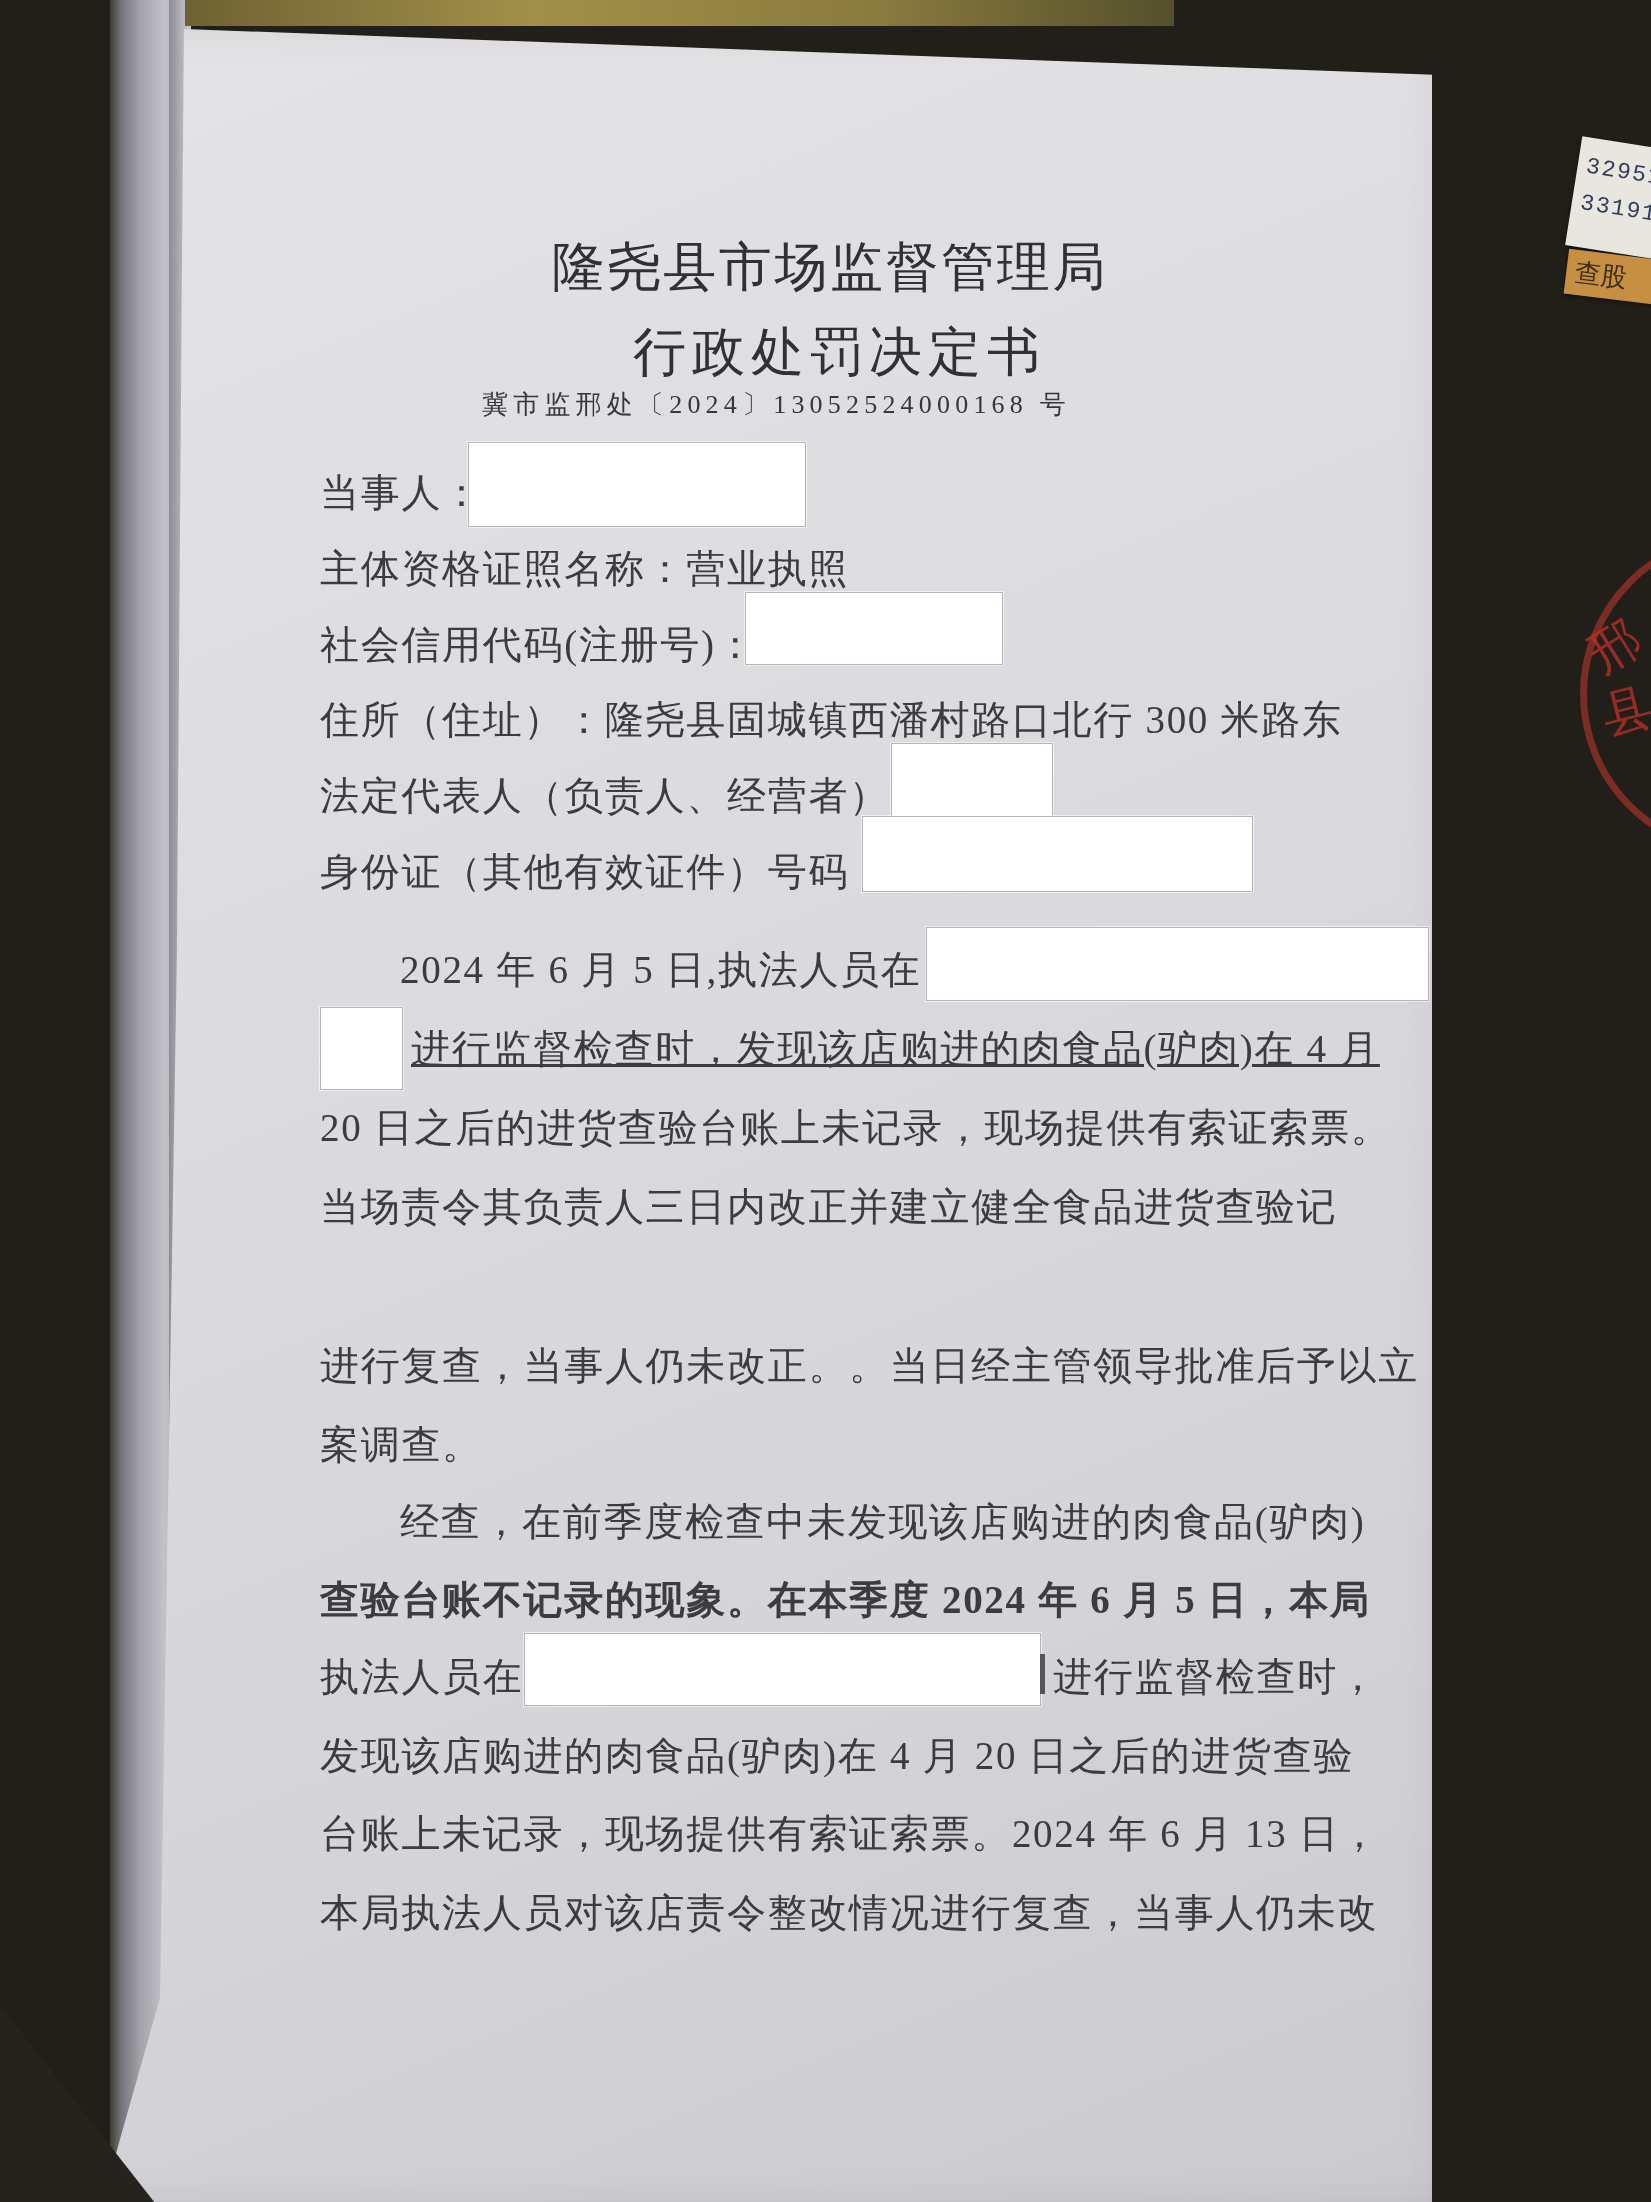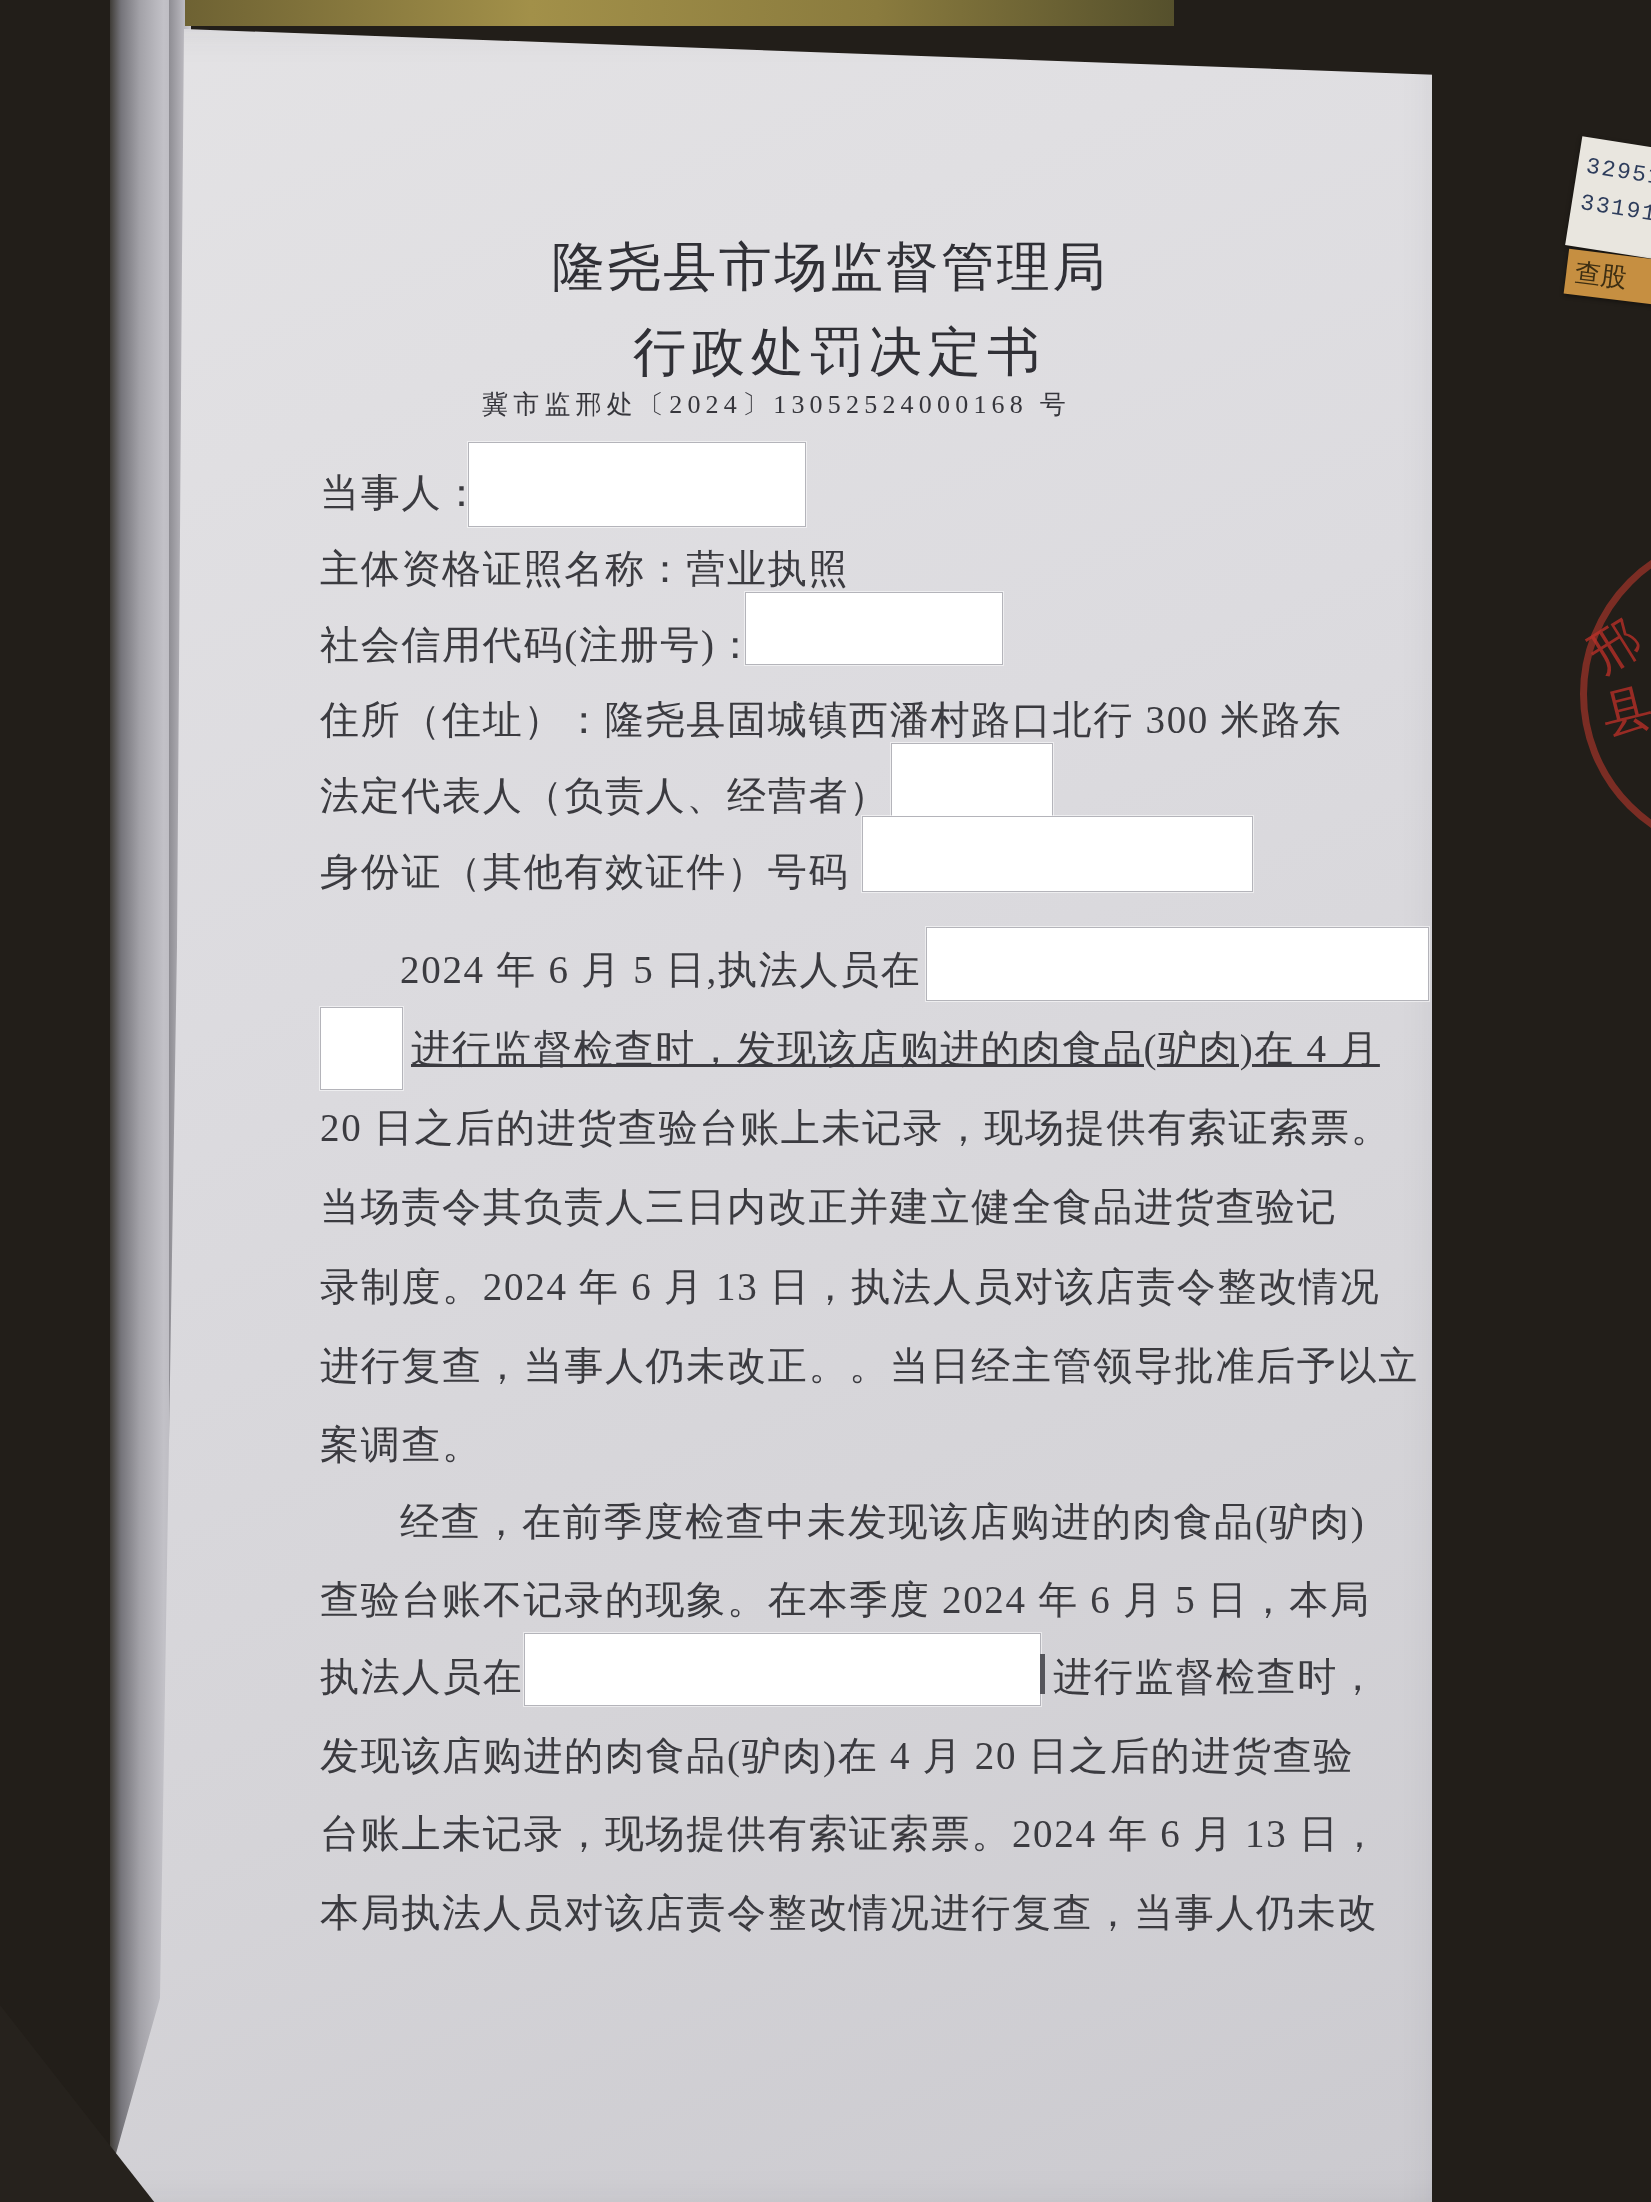--- a/index.html
+++ b/index.html
@@ -95,26 +95,25 @@
   <div class="redact" style="left:862px;top:816px;width:389px;height:74px;"></div>
 
   <div class="txt body-line" style="left:400px;top:943px;">2024 年 6 月 5 日,执法人员在</div>
   <div class="redact" style="left:926px;top:927px;width:501px;height:72px;"></div>
 
   <div class="redact" style="left:320px;top:1007px;width:81px;height:81px;"></div>
   <div class="txt body-line" style="left:411px;top:1022px;text-decoration:underline;">进行监督检查时，发现该店购进的肉食品(驴肉)在 4 月</div>
 
   <div class="txt body-line" style="left:320px;top:1101px;">20 日之后的进货查验台账上未记录，现场提供有索证索票。</div>
   <div class="txt body-line" style="left:320px;top:1180px;">当场责令其负责人三日内改正并建立健全食品进货查验记</div>
-  <div class="txt body-line" style="left:320px;top:1260px;">录制度。2024 年 6 月 13 日，执法人员对该店责令整改情况</div>
   <div class="txt body-line" style="left:320px;top:1339px;">进行复查，当事人仍未改正。。当日经主管领导批准后予以立</div>
   <div class="txt body-line" style="left:320px;top:1418px;">案调查。</div>
 
   <div class="txt body-line" style="left:400px;top:1495px;">经查，在前季度检查中未发现该店购进的肉食品(驴肉)</div>
-  <div class="txt body-line" style="left:320px;top:1573px;">查验台账不记录的现象。在本季度 2024 年 6 月 5 日，本局</div>
+  <div class="txt body-line" style="left:320px;top:1573px;font-weight:bold;">查验台账不记录的现象。在本季度 2024 年 6 月 5 日，本局</div>
 
   <div class="txt body-line" style="left:320px;top:1650px;">执法人员在</div>
   <div class="redact" style="left:524px;top:1633px;width:515px;height:71px;"></div>
   <div class="sliver" style="left:1040px;top:1654px;height:40px;"></div>
   <div class="txt body-line" style="left:1053px;top:1650px;">进行监督检查时，</div>
 
   <div class="txt body-line" style="left:320px;top:1729px;">发现该店购进的肉食品(驴肉)在 4 月 20 日之后的进货查验</div>
   <div class="txt body-line" style="left:320px;top:1807px;">台账上未记录，现场提供有索证索票。2024 年 6 月 13 日，</div>
   <div class="txt body-line" style="left:320px;top:1886px;">本局执法人员对该店责令整改情况进行复查，当事人仍未改</div>
 

